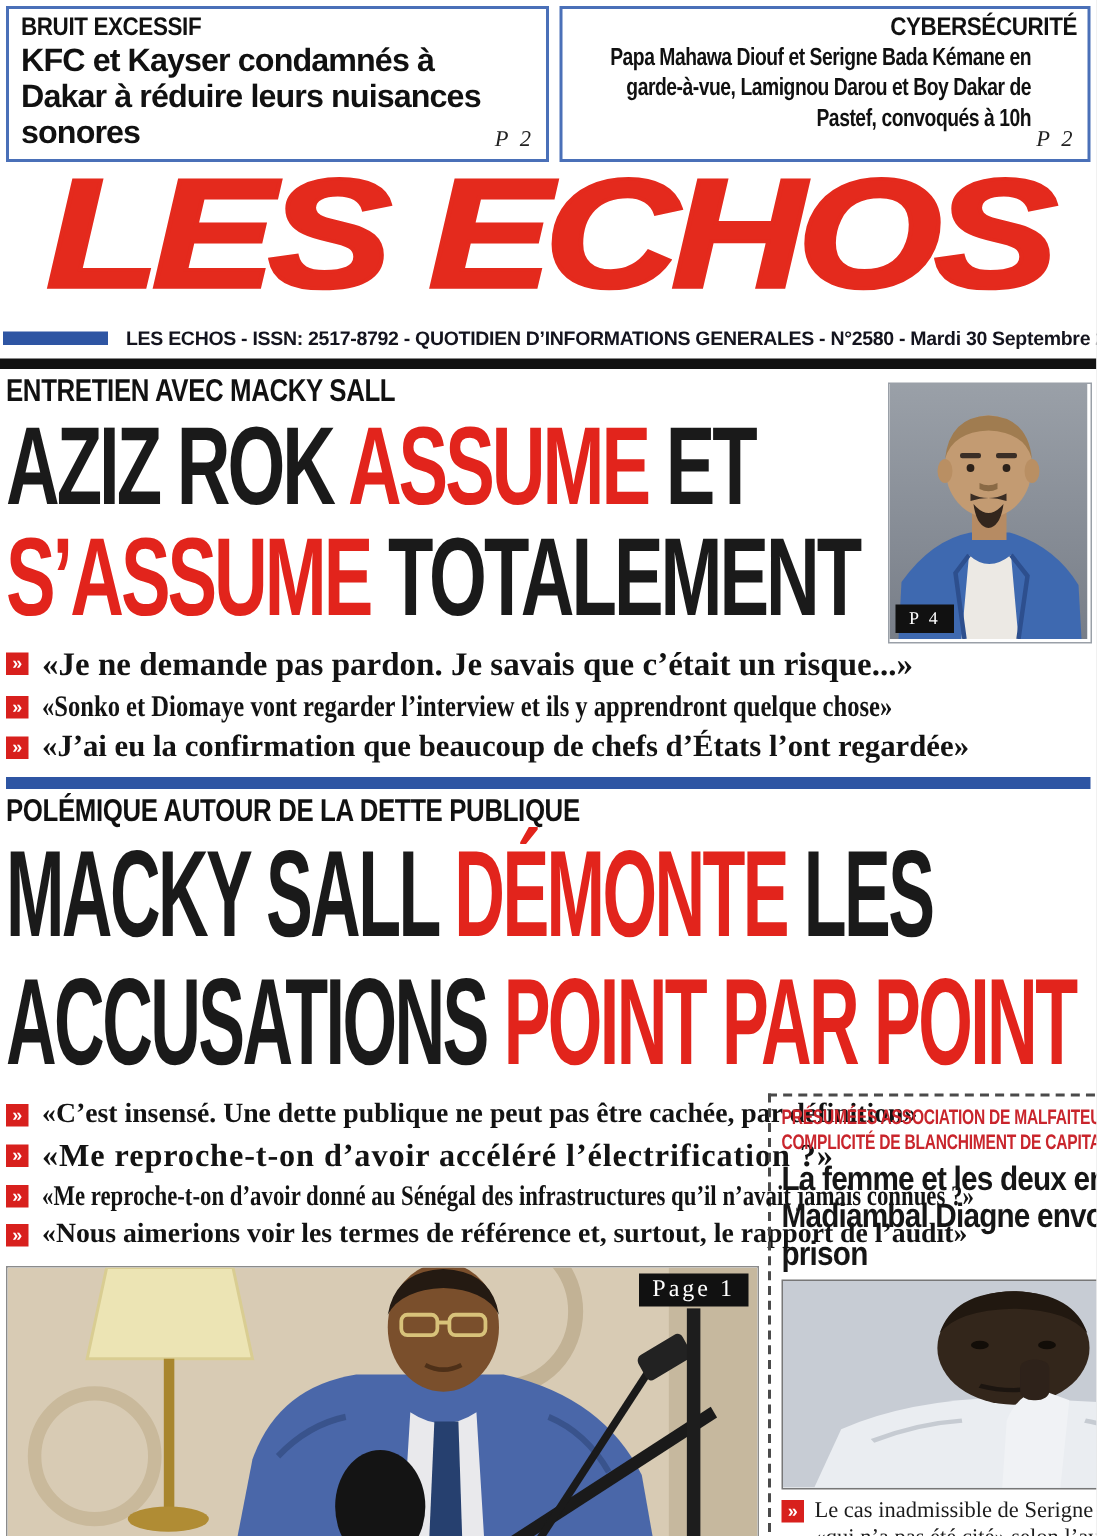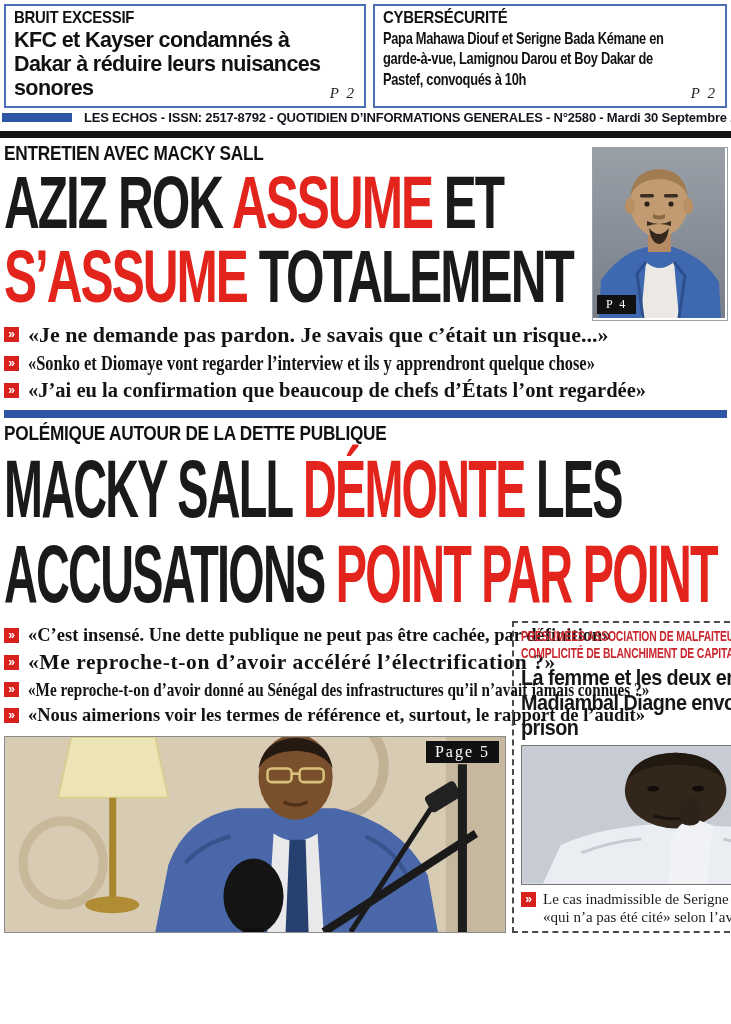--- a/index.html
+++ b/index.html
@@ -6,21 +6,21 @@
   .page{
     position:relative; width:731px; height:1024px; margin:0 auto;
     background:#ffffff; overflow:hidden;
     font-family:"Liberation Sans", sans-serif; color:#111;
   }
   .red{color:#e2241c;}
   
   .topstrip{display:flex; gap:7px; padding:4px 4px 0 4px;}
   .topbox{border:2px solid #4a70b8; background:#fff; position:relative; padding:2px 8px 6px 8px; box-sizing:border-box;}
   .topbox-left{width:362px;}
-  .topbox-right{flex:1;}
+  .topbox-right{flex:1;text-align:right;}
   .tb-kicker{font-weight:bold; font-size:17px; letter-spacing:-0.3px;
     transform:scaleX(0.88); transform-origin:0 0; width:114%; line-height:1.15;}
   .tb-head-left{font-weight:bold; font-size:21.5px; line-height:1.12; letter-spacing:-0.6px; padding-right:6px;}
   .tb-head-right{font-weight:bold; font-size:16.5px; line-height:1.25; letter-spacing:-0.4px;
     transform:scaleX(0.78); transform-origin:0 0; width:127%; padding-right:34px; box-sizing:border-box;}
   .pref{position:absolute; right:8px; bottom:4px; font-family:"Liberation Serif",serif;
     font-size:15px; letter-spacing:2px; color:#222;font-style:italic;}
   
   .masthead{text-align:center; margin-top:4px; height:104px; overflow:visible;}
   .logo{display:inline-block; font-style:italic; font-weight:bold; font-size:126px; line-height:0.85;
@@ -86,20 +86,23 @@
       <div class="tb-head-left">KFC et Kayser condamnés à Dakar à réduire leurs nuisances sonores</div>
       <div class="pref">P 2</div>
     </div>
     <div class="topbox topbox-right">
       <div class="tb-kicker">CYBERSÉCURITÉ</div>
       <div class="tb-head-right">Papa Mahawa Diouf et Serigne Bada Kémane en garde-à-vue, Lamignou Darou et Boy Dakar de Pastef, convoqués à 10h</div>
       <div class="pref">P 2</div>
     </div>
   </div>
 
+  <div class="masthead">
+    <div class="logo">LES ECHOS</div>
+  </div>
   <div class="issn-row">
     <div class="bluebar"></div>
     <div class="issn-text">LES ECHOS - ISSN: 2517-8792 - QUOTIDIEN D’INFORMATIONS GENERALES - N°2580 - Mardi 30 Septembre 2025 - Prix : 100f</div>
 
   </div>
   <div class="blackrule"></div>
 
   <div class="sec">
     <div class="kickblock">ENTRETIEN AVEC MACKY SALL</div>
     <div class="h1block">
@@ -205,21 +208,21 @@
           <rect x="294" y="30" width="24" height="13" rx="4" fill="none" stroke="#d8c27a" stroke-width="2.5"></rect>
           <line x1="286" y1="35" x2="294" y2="35" stroke="#d8c27a" stroke-width="2.5"></line>
           <path d="M278,62 Q290,68 302,62" fill="none" stroke="#4e3018" stroke-width="3"></path>
           <line x1="318" y1="186" x2="470" y2="92" stroke="#1a1a1a" stroke-width="8"></line>
           <line x1="345" y1="186" x2="432" y2="58" stroke="#1a1a1a" stroke-width="5"></line>
           <rect x="420" y="48" width="34" height="18" rx="4" fill="#222" transform="rotate(-30 437 57)"></rect>
           <rect x="452" y="26" width="9" height="160" fill="#1d1d1d"></rect>
           <ellipse cx="248" cy="152" rx="30" ry="36" fill="#141414"></ellipse>
           <rect x="238" y="182" width="20" height="10" fill="#0d0d0d"></rect>
         </svg>
-        <div class="photolabel pl-macky">Page 5</div>
+        <div class="photolabel pl-macky">Page 1</div>
       </div>
     </div>
 
     <div class="rightcol">
       <div class="rc-kicker">
         <div>PRÉSUMÉES ASSOCIATION DE MALFAITEURS,</div>
         <div>COMPLICITÉ DE BLANCHIMENT DE CAPITAUX</div>
       </div>
       <div class="rc-headline">La femme et les deux enfants de Madiambal Diagne envoyés en prison</div>
 

